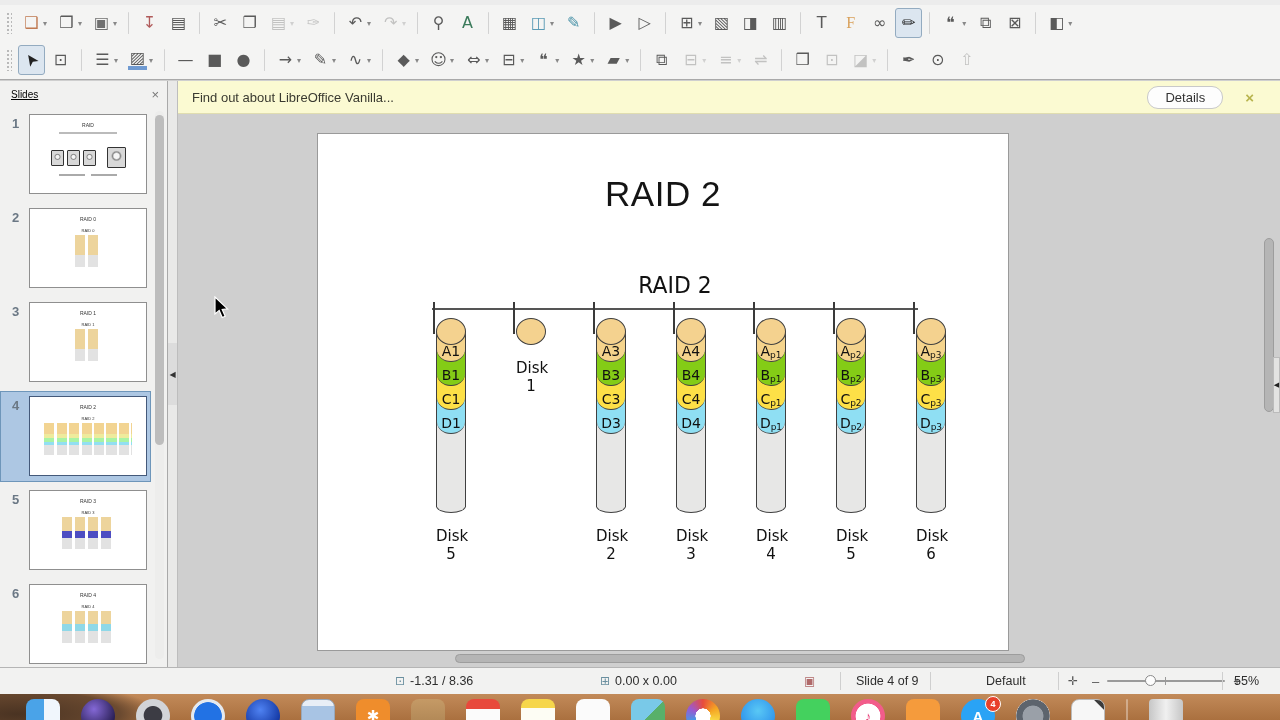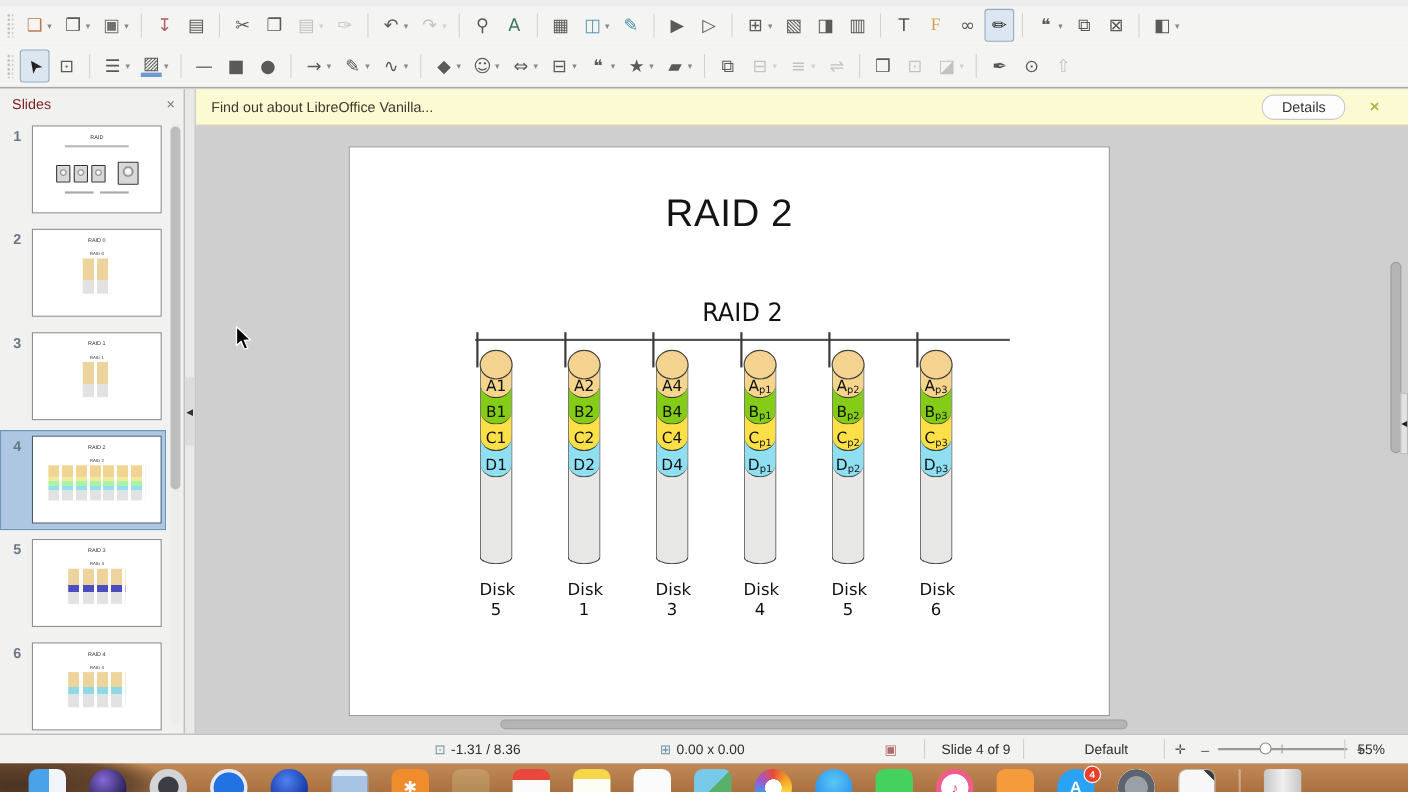--- a/index.html
+++ b/index.html
@@ -26,21 +26,21 @@
   [data-name="display-views-icon"]{color:#5a9ab5 !important;}
   [data-name="pencil-icon"]{color:#4a93a8 !important;}
   [data-name="fontwork-icon"]{color:#d9a15c !important;font-family:"Liberation Serif",serif !important;}
   [data-name="character-a-icon"]{color:#3a7a5a !important;}
   [data-name="fill-color-icon"]{border-bottom:4px solid #6f9ad1;}
   [data-name="cursor-arrow-icon"]{display:inline-block;transform:rotate(-125deg);color:#222 !important;}
   [data-name="draw-pencil-icon"]{color:#222 !important;}
   
   .panel{position:absolute;left:0;top:81px;width:168px;height:586px;background:#f1f1f0;border-right:1px solid #a9a9a9;box-sizing:border-box;overflow:hidden;}
   .panel-head{height:26px;display:flex;align-items:center;justify-content:space-between;padding:0 8px 0 11px;}
-  .panel-title{font-size:13px;color:#7f1d1d;}
+  .panel-title{font-size:10px;color:#000000;text-decoration:underline;}
   .panel-close{color:#777;font-size:13px;}
   .thumb-list{position:absolute;left:0;top:28px;right:16px;bottom:0;overflow:hidden;}
   .thumb-row{display:flex;align-items:flex-start;padding:5px 4px 6px 12px;margin-bottom:3px;}
   .thumb-row[data-sel="true"]{background:#adc7e3;box-shadow:inset 0 0 0 1px #6e96ba;}
   .t-num{font-size:13px;font-weight:bold;color:#6b7885;width:17px;margin-top:2px;}
   .t-box{flex:1;height:80px;background:#fff;border:1px solid #8f8f8f;display:flex;flex-direction:column;align-items:center;padding-top:8px;box-sizing:border-box;}
   .thumb-row[data-sel="true"] .t-box{border-color:#44597a;}
   .t-cap{font-size:5px;color:#333;line-height:1;}
   .t-sub{font-size:4px;color:#333;margin-top:7px;line-height:1;}
   .t-art{display:none;margin-top:2px;height:32px;}
@@ -601,41 +601,46 @@
                     <span data-name="block-label">D1</span>
                     <sub data-name="block-sublabel"></sub>
                   </div>
                 </div>
                 <div class="disk-label" data-name="disk-label">Disk 5</div>
               </div>
 
               <div class="disk" data-name="disk-cylinder">
                 <div class="stub" data-name="bus-connector-line"></div>
                 <div class="cap" data-name="disk-top-cap"></div>
+                <div class="disk-label" data-name="disk-label">Disk 1</div>
+              </div>
+
+              <div class="disk" data-name="disk-cylinder">
+                <div class="stub" data-name="bus-connector-line"></div>
+                <div class="cap" data-name="disk-top-cap"></div>
                 <div class="shell" data-name="disk-body">
                   <div class="band band-a" data-name="disk-block-a">
-                    <span data-name="block-label">A2</span>
+                    <span data-name="block-label">A3</span>
                     <sub data-name="block-sublabel"></sub>
                   </div>
                   <div class="band band-b" data-name="disk-block-b">
-                    <span data-name="block-label">B2</span>
+                    <span data-name="block-label">B3</span>
                     <sub data-name="block-sublabel"></sub>
                   </div>
                   <div class="band band-c" data-name="disk-block-c">
-                    <span data-name="block-label">C2</span>
+                    <span data-name="block-label">C3</span>
                     <sub data-name="block-sublabel"></sub>
                   </div>
                   <div class="band band-d" data-name="disk-block-d">
-                    <span data-name="block-label">D2</span>
+                    <span data-name="block-label">D3</span>
                     <sub data-name="block-sublabel"></sub>
                   </div>
                 </div>
-                <div class="disk-label" data-name="disk-label">Disk 1</div>
+                <div class="disk-label" data-name="disk-label">Disk 2</div>
               </div>
-
 
               <div class="disk" data-name="disk-cylinder">
                 <div class="stub" data-name="bus-connector-line"></div>
                 <div class="cap" data-name="disk-top-cap"></div>
                 <div class="shell" data-name="disk-body">
                   <div class="band band-a" data-name="disk-block-a">
                     <span data-name="block-label">A4</span>
                     <sub data-name="block-sublabel"></sub>
                   </div>
                   <div class="band band-b" data-name="disk-block-b">

